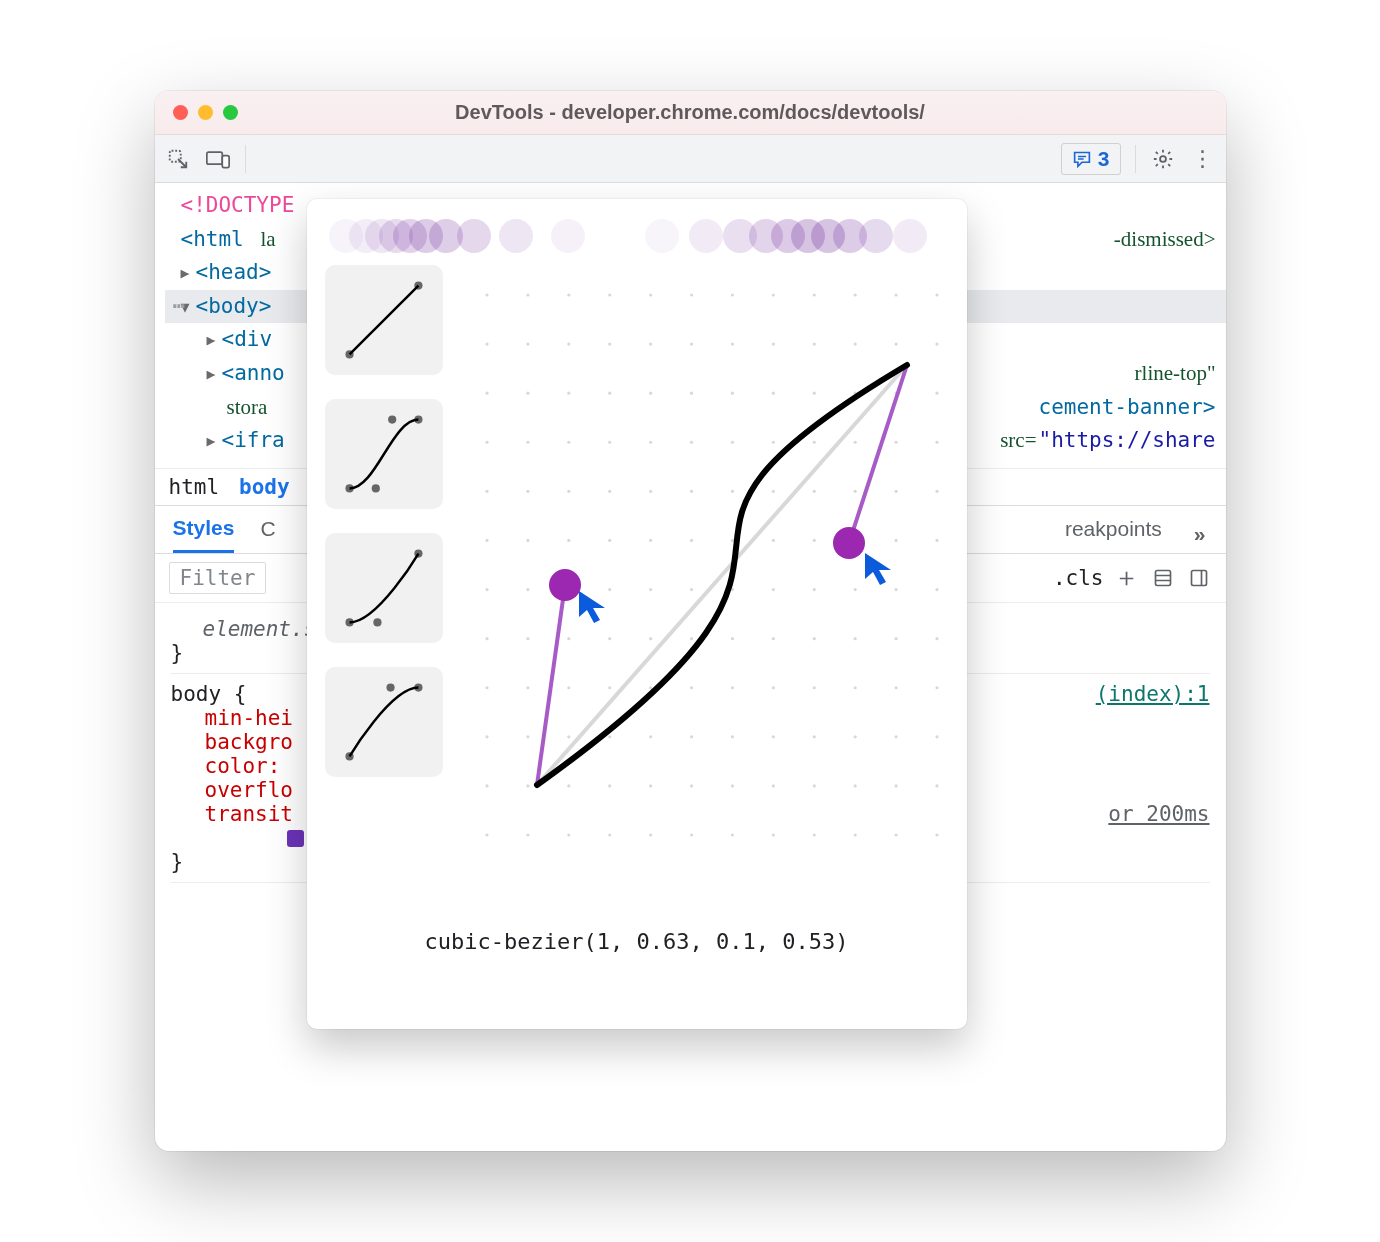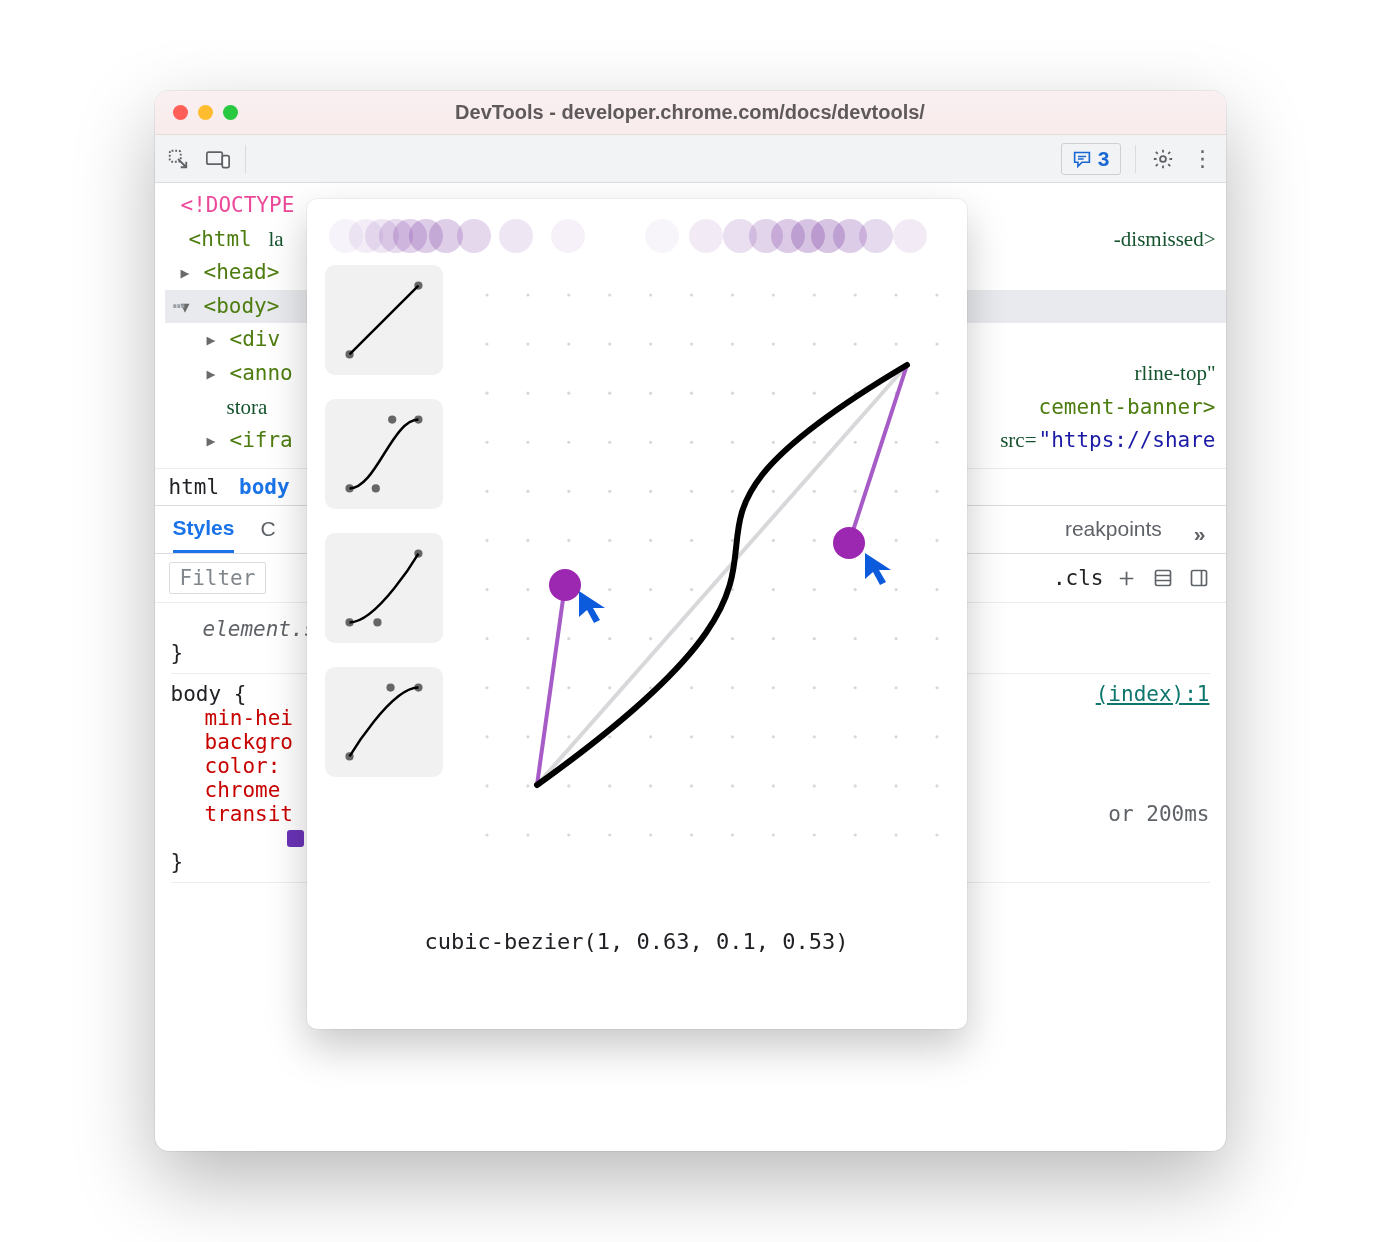--- a/index.html
+++ b/index.html
@@ -71,21 +71,21 @@
   .main { position:relative; height: calc(100% - 44px - 48px); overflow:hidden; }
 
   
   .elements {
     padding: 6px 10px 0 26px;
     line-height: 1.6;
     font-size: 21px;
   }
   .elements .row { white-space: nowrap; display:flex; align-items:center; gap:2px; }
   .tri { color:#6a6a6a; font-size:15px; margin-right:4px; }
-  .tag { color:#4d7c0f;margin-left:8px; }
+  .tag { color:#0369a1; }
   .attr { color:#14532d;font-family:Liberation Serif, serif; }
   .str { color:#1a1aa6; }
   .gray { color:#ec4899; }
   .selected-row { background:#e8eaed; margin:0 -16px; padding:0 16px; }
   .gutter-dots {
     position:absolute; left:8px; color:#9aa0a6; font-weight:700;
   }
 
   .breadcrumb {
     margin-top: 10px;
@@ -120,21 +120,21 @@
   }
   .stoolbar .spacer { flex:1; }
   .stoolbar .pill { color:#202124; }
 
   
   .rules { padding: 6px 16px 14px 16px; font-size:21px; }
   .rule { padding: 8px 0; border-bottom: 1px solid #ececec; }
   .rule .sel { font-style: italic; color:#5f6368;margin-left:32px; }
   .src { float:right; color:#0f766e; text-decoration: underline; }
   .prop { color:#c80000; }
-  .val  { color:#5f6368; }
+  .val  { color:#5f6368;text-decoration:underline; }
   .swatch { display:inline-block; width:17px; height:17px; border-radius:3px;
     background:#6b33b8; vertical-align:-2px; margin-right:6px; }
 
   
   .popover {
     position:absolute;
     left: 152px; top: 16px;
     width: 660px; height: 830px;
     background:#fff;
     border-radius: 10px;
@@ -293,21 +293,21 @@
       <div class="rule">
         <div><span class="sel">element.st</span></div>
         <div>}</div>
       </div>
       <div class="rule">
         <span class="src">(index):1</span>
         <div>body {</div>
         <div style="padding-left:34px;"><span class="prop">min-hei</span></div>
         <div style="padding-left:34px;"><span class="prop">backgro</span></div>
         <div style="padding-left:34px;"><span class="prop">color:</span></div>
-        <div style="padding-left:34px;"><span class="prop">chrome</span></div>
+        <div style="padding-left:34px;"><span class="prop">overflo</span></div>
         <div style="padding-left:34px; display:flex; align-items:center; gap:4px;">
           <span class="prop">transit</span>
           <span style="flex:1"></span>
           <span class="val">or 200ms</span>
         </div>
         <div style="padding-left:116px;">
           <span class="swatch"></span>
         </div>
         <div>}</div>
       </div>

